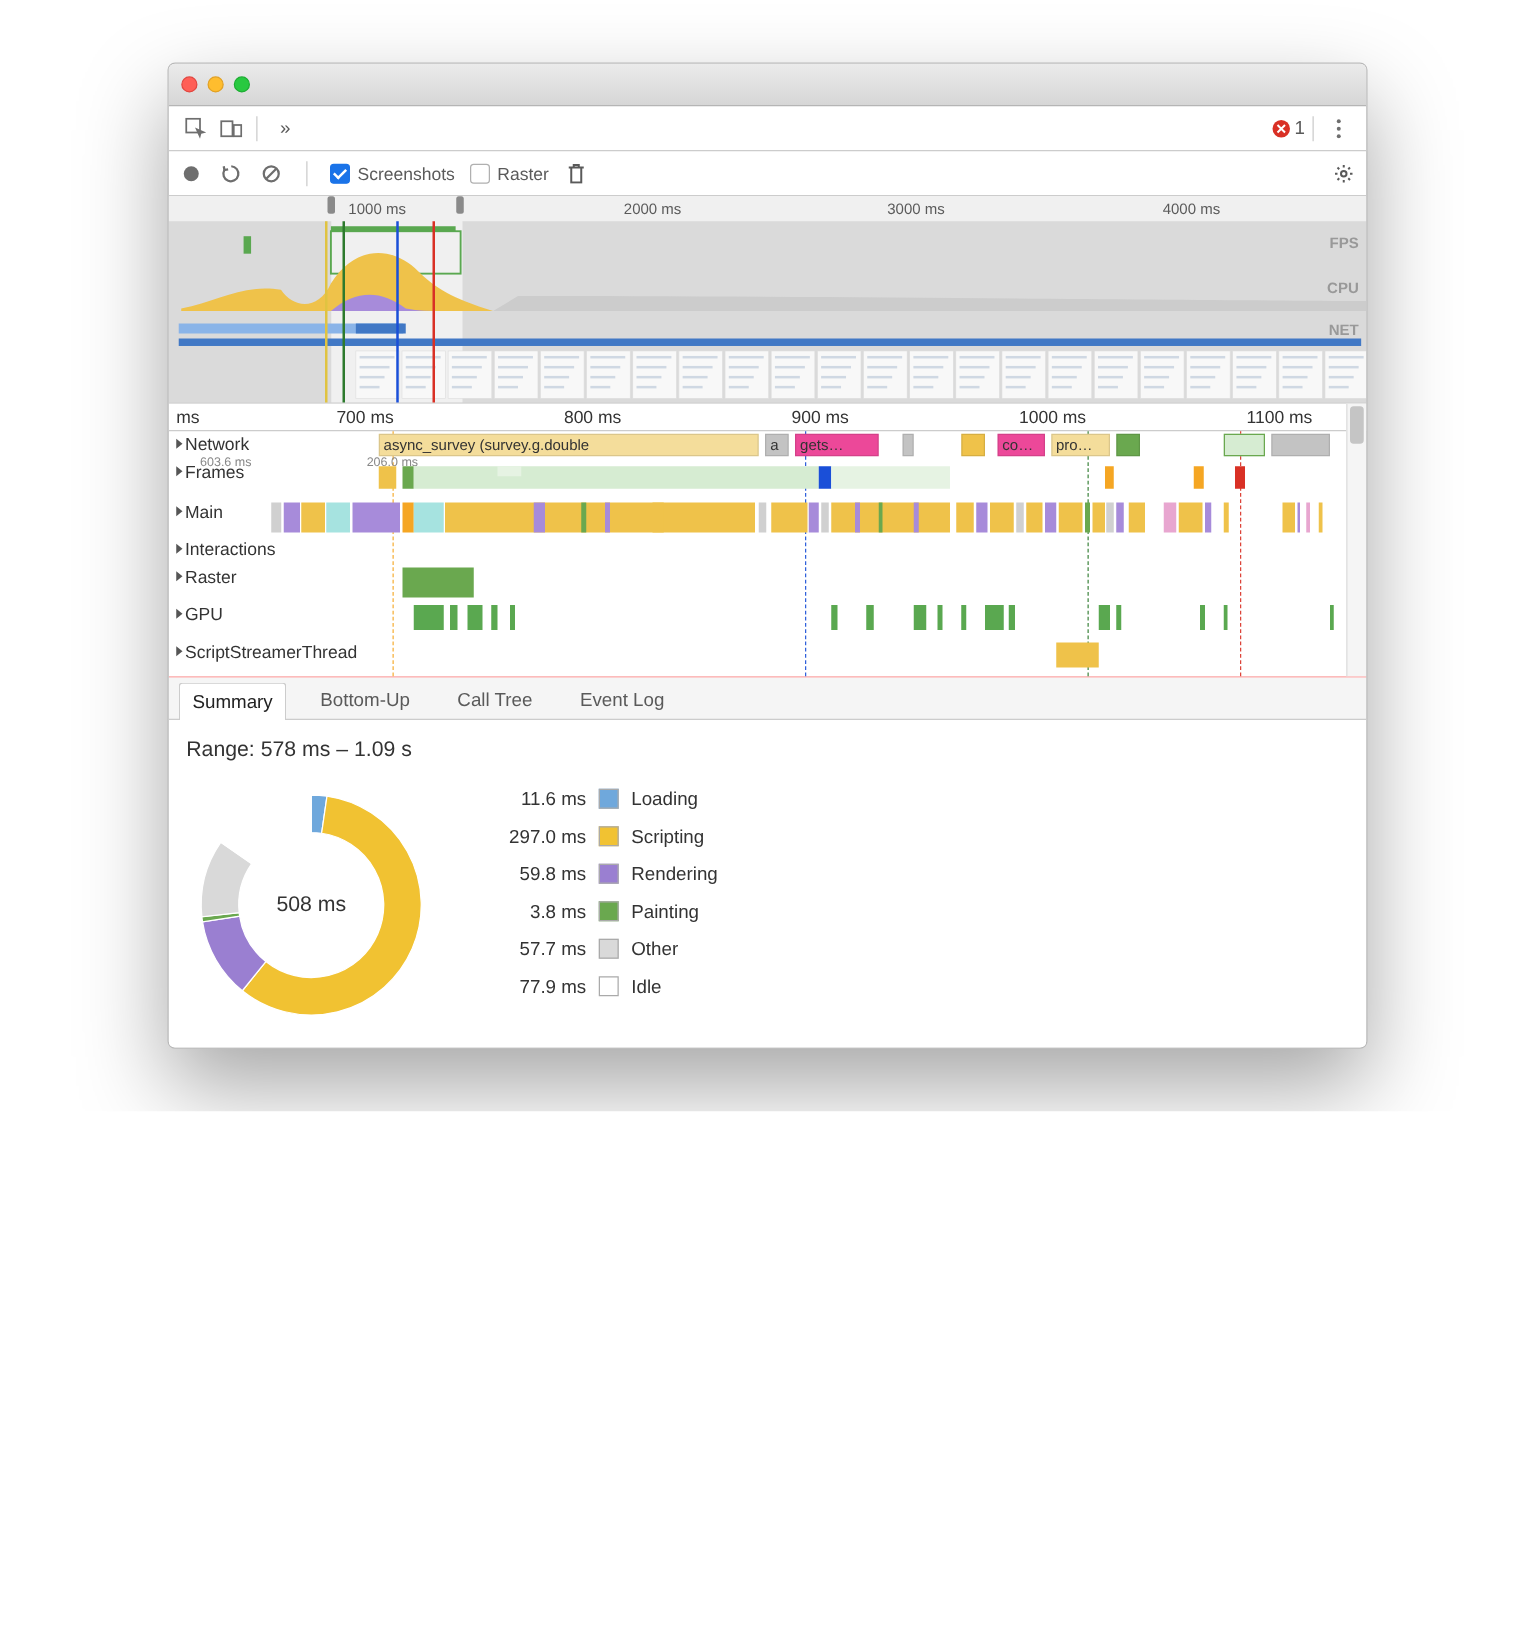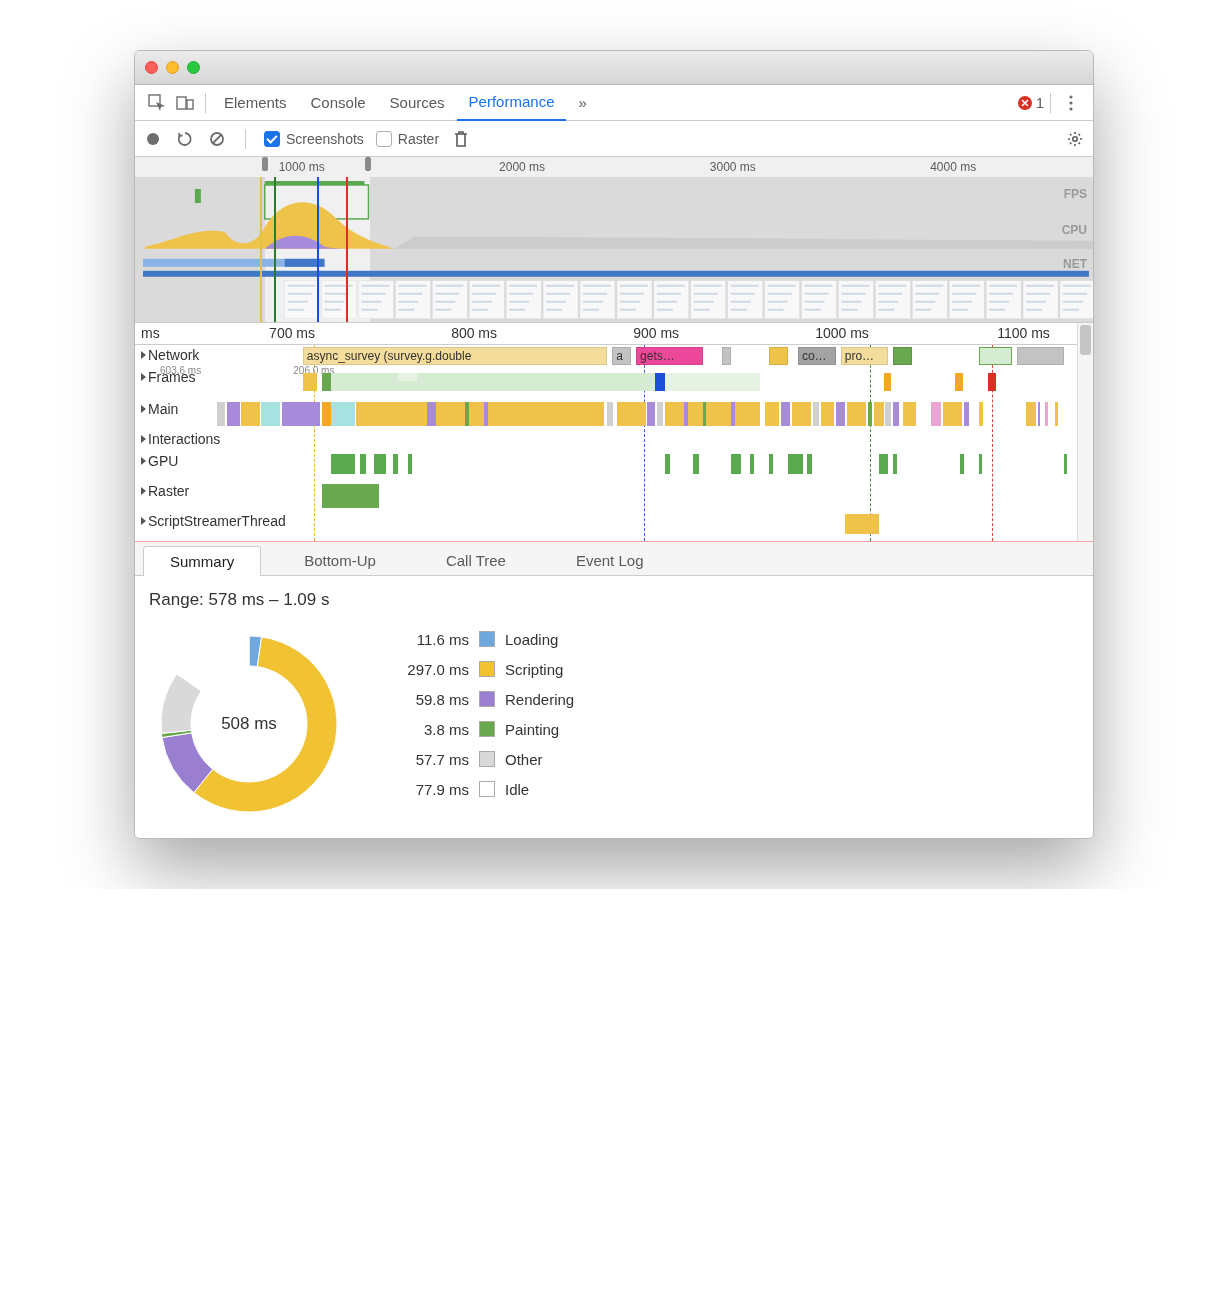--- a/index.html
+++ b/index.html
@@ -87,21 +87,21 @@
   .bar{position:absolute;top:2px;height:18px;font-size:12px;color:#333;padding:1px 3px;white-space:nowrap;overflow:hidden;text-overflow:ellipsis;border:1px solid rgba(0,0,0,0.1);}
   .stripe{position:absolute;top:3px;height:20px;}
   .frame-bar{position:absolute;top:6px;height:18px;background:#d6ecd2;}
   .tick-dash{position:absolute;top:0;height:100%;border-left:1px dashed;opacity:0.9;}
   .tinylabel{position:absolute;font-size:10px;color:#888;top:-2px;}
   .scrollbar{position:absolute;right:0;top:0;width:16px;bottom:0;background:#f5f5f5;border-left:1px solid #ddd;}
   .scrollbar-thumb{position:absolute;left:2px;right:2px;background:#c5c5c5;border-radius:3px;}
 
   
   .btabs{height:34px;border-bottom:1px solid #ccc;display:flex;align-items:flex-end;padding:0 8px;gap:16px;background:#f5f5f5;font-size:15px;color:#5a5a5a;}
-  .btab{padding:6px 26px;cursor:pointer;border:1px solid transparent;border-bottom:none;}
+  .btab{padding:6px 10px;cursor:pointer;border:1px solid transparent;border-bottom:none;}
   .btab.active{background:#fff;border-color:#ccc;color:#222;border-radius:3px 3px 0 0;margin-bottom:-1px;}
 
   
   .summary{padding:14px;background:#fff;}
   .range{font-size:17px;color:#333;margin-bottom:14px;}
   .summary-body{display:flex;gap:30px;align-items:flex-start;}
   .donut-wrap{position:relative;width:200px;height:200px;}
   .donut-center{position:absolute;inset:0;display:flex;align-items:center;justify-content:center;font-size:17px;color:#333;}
   .legend{font-size:15px;color:#333;}
   .legend-row{display:flex;align-items:center;gap:10px;height:30px;}
@@ -128,26 +128,20 @@
           <path d="M8 8 L17 12 L13 13 L12 17 Z" fill="#6e6e6e"></path>
         </svg>
     </div>
     <div class="icon-btn">
       <svg width="18" height="18" viewBox="0 0 18 18">
           <rect x="1" y="3" width="9" height="12" fill="none" stroke="#6e6e6e" stroke-width="1.4"></rect>
           <rect x="11" y="6" width="6" height="9" fill="none" stroke="#6e6e6e" stroke-width="1.4"></rect>
         </svg>
     </div>
     <div class="divider"></div>
-    <div id="main-tabs-container" style="display:flex;">
-        <div class="tab-item">Elements</div>
-        <div class="tab-item">Console</div>
-        <div class="tab-item">Sources</div>
-        <div class="tab-item active">Performance</div>
-      </div>
     <div class="tab-item">»</div>
     <div class="spacer"></div>
     <div class="err-badge">
       <div class="err-circ">
         <svg viewBox="0 0 10 10">
             <path d="M2 2 L8 8 M8 2 L2 8" stroke="#fff" stroke-width="1.6"></path>
           </svg>
       </div>
       <span>1</span>
     </div>
@@ -374,21 +368,21 @@
       <div class="fl-label">
           <span class="tri"></span>
           <span>Network</span>
         </div>
       <div class="fl-track">
         <div class="bar" style="left:17%;width:32%;background:#f4dd9b">async_survey (survey.g.double</div>
         <div class="bar" style="left:49.5%;width:2%;background:#c3c3c3">a</div>
         <div class="bar" style="left:52%;width:7%;background:#ec4899">gets…</div>
         <div class="bar" style="left:61%;width:1%;background:#c3c3c3"></div>
         <div class="bar" style="left:66%;width:2%;background:#efc24a"></div>
-        <div class="bar" style="left:69%;width:4%;background:#a3a3a3">co…</div>
+        <div class="bar" style="left:69%;width:4%;background:#ec4899">co…</div>
         <div class="bar" style="left:73.5%;width:5%;background:#f4dd9b">pro…</div>
         <div class="bar" style="left:79%;width:2%;background:#6aa84f"></div>
         <div class="bar" style="left:88%;width:3.5%;background:#d6ecd2;border:1.5px solid #6aa84f"></div>
         <div class="bar" style="left:92%;width:5%;background:#c3c3c3"></div>
       </div>
     </div>
 
     <div class="fl-row" style="height:32px;">
       <div class="fl-label">
           <span class="tri"></span>
@@ -462,20 +456,30 @@
       <div class="fl-label">
           <span class="tri"></span>
           <span>Interactions</span>
         </div>
       <div class="fl-track"></div>
     </div>
 
     <div class="fl-row" style="height:30px;">
       <div class="fl-label">
           <span class="tri"></span>
+          <span>Raster</span>
+        </div>
+      <div class="fl-track fl-track-tall">
+        <div class="stripe" style="left:19%;width:6%;background:#6aa84f;height:24px"></div>
+      </div>
+    </div>
+
+    <div class="fl-row" style="height:30px;">
+      <div class="fl-label">
+          <span class="tri"></span>
           <span>GPU</span>
         </div>
       <div class="fl-track fl-track-tall" id="gpu-track">
           <div class="stripe" style="left: 20%; width: 2.5%; background: rgb(90, 168, 80); height: 20px;"></div>
           <div class="stripe" style="left: 23%; width: 0.6%; background: rgb(90, 168, 80); height: 20px;"></div>
           <div class="stripe" style="left: 24.5%; width: 1.2%; background: rgb(90, 168, 80); height: 20px;"></div>
           <div class="stripe" style="left: 26.5%; width: 0.5%; background: rgb(90, 168, 80); height: 20px;"></div>
           <div class="stripe" style="left: 28%; width: 0.5%; background: rgb(90, 168, 80); height: 20px;"></div>
           <div class="stripe" style="left: 55%; width: 0.6%; background: rgb(90, 168, 80); height: 20px;"></div>
           <div class="stripe" style="left: 58%; width: 0.6%; background: rgb(90, 168, 80); height: 20px;"></div>
@@ -483,30 +487,20 @@
           <div class="stripe" style="left: 64%; width: 0.4%; background: rgb(90, 168, 80); height: 20px;"></div>
           <div class="stripe" style="left: 66%; width: 0.4%; background: rgb(90, 168, 80); height: 20px;"></div>
           <div class="stripe" style="left: 68%; width: 1.5%; background: rgb(90, 168, 80); height: 20px;"></div>
           <div class="stripe" style="left: 70%; width: 0.5%; background: rgb(90, 168, 80); height: 20px;"></div>
           <div class="stripe" style="left: 77.5%; width: 1%; background: rgb(90, 168, 80); height: 20px;"></div>
           <div class="stripe" style="left: 79%; width: 0.4%; background: rgb(90, 168, 80); height: 20px;"></div>
           <div class="stripe" style="left: 86%; width: 0.4%; background: rgb(90, 168, 80); height: 20px;"></div>
           <div class="stripe" style="left: 88%; width: 0.3%; background: rgb(90, 168, 80); height: 20px;"></div>
           <div class="stripe" style="left: 97%; width: 0.3%; background: rgb(90, 168, 80); height: 20px;"></div>
         </div>
-    </div>
-
-    <div class="fl-row" style="height:30px;">
-      <div class="fl-label">
-          <span class="tri"></span>
-          <span>Raster</span>
-        </div>
-      <div class="fl-track fl-track-tall">
-        <div class="stripe" style="left:19%;width:6%;background:#6aa84f;height:24px"></div>
-      </div>
     </div>
 
     <div class="fl-row" style="height:30px;">
       <div class="fl-label">
           <span class="tri"></span>
           <span>ScriptStreamerThread</span>
         </div>
       <div class="fl-track fl-track-tall">
         <div class="stripe" style="left:74%;width:3.5%;background:#efc24a;height:20px"></div>
       </div>

